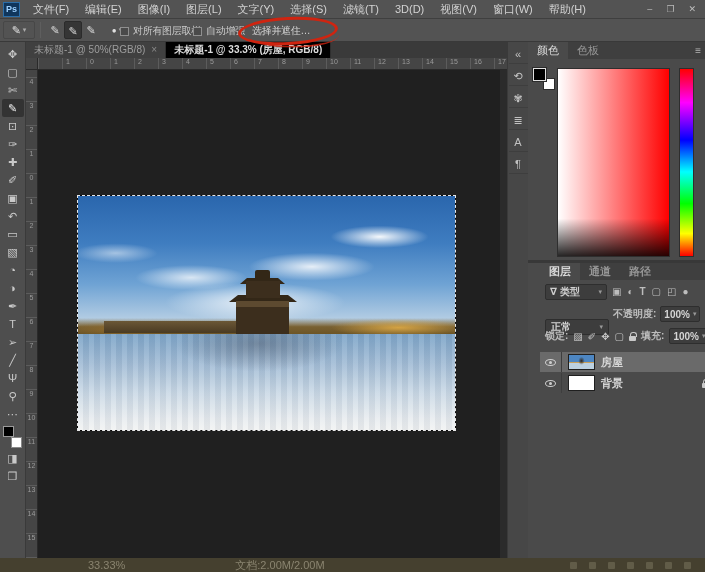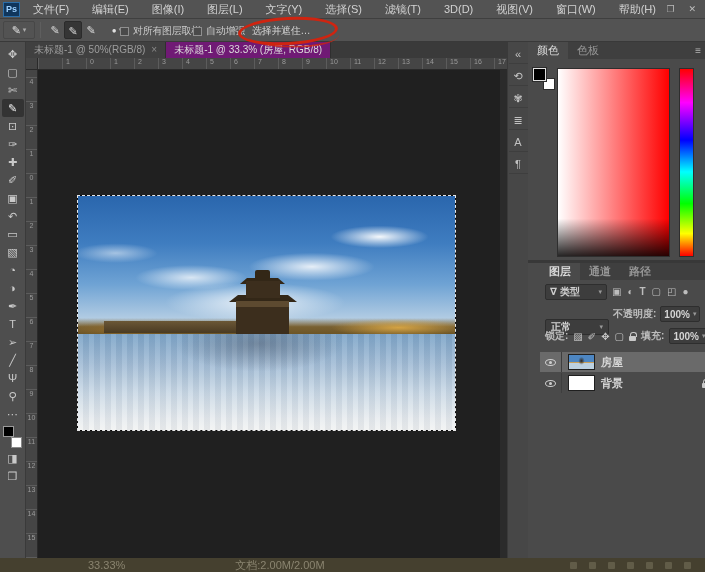--- a/index.html
+++ b/index.html
@@ -5,21 +5,21 @@
   * { margin:0; padding:0; box-sizing:border-box; }
   html,body { width:705px; height:572px; }
   body {
     position:relative; width:705px; height:572px; overflow:hidden;
     background:#3a3a3a; font-family:"Liberation Sans","DejaVu Sans",sans-serif;
     color:#cfcfcf; -webkit-font-smoothing:antialiased;
   }
   
   .menubar { position:absolute; left:0; top:0; width:705px; height:19px; background:#535353; border-bottom:1px solid #3f3f3f; display:flex; align-items:center; }
   .ps-logo { display:inline-block; margin:0 6px 0 3px; width:17px; height:15px; background:#10365c; color:#9fd2ff; border:1px solid #2c6ea8; font-size:9px; font-weight:bold; text-align:center; line-height:13px; }
-  .menu-items { display:flex; gap:9px; }
+  .menu-items { display:flex; gap:2px; }
   .menu-items .menu-item { font-size:11px; color:#d2d2d2; padding:0 7px; line-height:18px; cursor:default; }
   .win-controls { position:absolute; right:2px; top:0; display:flex; }
   .win-controls .win-btn { font-size:9px; color:#bdbdbd; padding:0 7px; line-height:18px; }
   
   .optionsbar { position:absolute; left:0; top:19px; width:705px; height:23px; background:#535353; border-bottom:1px solid #393939; }
   .tool-preview { position:absolute; left:3px; top:2px; width:32px; height:18px; border:1px solid #474747; border-radius:2px; display:flex; align-items:center; justify-content:center; gap:2px; font-size:11px; color:#e0e0e0; }
   .tool-preview .caret { font-size:7px; color:#aaa; }
   .opt-sep { position:absolute; top:3px; width:1px; height:16px; background:#464646; border-right:1px solid #5e5e5e; }
   .mode-group { position:absolute; left:46px; top:2px; display:flex; }
   .mode-group span { width:18px; height:18px; text-align:center; line-height:18px; font-size:11px; color:#d8d8d8; border-radius:2px; }
@@ -30,21 +30,21 @@
   .opt-check .cb { width:9px; height:9px; border:1px solid #8f8f8f; background:#4a4a4a; display:inline-block; }
   .check1 { left:120px; }
   .check2 { left:193px; }
   .sam-btn { position:absolute; left:252px; top:5px; font-size:10px; color:#d6d6d6; letter-spacing:-0.3px; }
   .red-ellipse { position:absolute; left:238px; top:17px; width:100px; height:28px; border:3px solid #cf2410; border-radius:50%; transform:rotate(-3deg); z-index:40; pointer-events:none; }
   .red-ellipse::after { content:""; position:absolute; left:6px; top:2px; width:92px; height:24px; border-bottom:2px solid #cf2410; border-radius:50%; transform:rotate(3deg); opacity:.8; }
   
   .tabbar { position:absolute; left:26px; top:42px; width:481px; height:16px; background:#3a3a3a; display:flex; }
   .doc-tab { height:16px; font-size:10px; line-height:16px; padding:0 8px; color:#9d9d9d; background:#404040; border-right:1px solid #2f2f2f; white-space:nowrap; }
   .doc-tab .close { margin-left:6px; color:#8a8a8a; font-size:10px; }
-  .doc-tab.active { background:#701a75; color:#dcdcdc; }
+  .doc-tab.active { background:#000000; color:#dcdcdc;font-weight:bold; }
   
   .toolbar { position:absolute; left:0; top:42px; width:26px; height:516px; background:#4e4e4e; border-right:1px solid #3a3a3a; padding-top:3px; }
   .toolbar .tool { display:block; width:22px; height:18px; margin:0 auto; text-align:center; line-height:18px; font-size:11px; color:#c9c9c9; border-radius:2px; }
   .toolbar .tool.active { background:#333; color:#eee; }
   .fgbg { position:relative; width:22px; height:24px; margin:2px auto 0; }
   .fgbg .bg-sw { position:absolute; right:2px; bottom:1px; width:11px; height:11px; background:#fff; border:1px solid #888; }
   .fgbg .fg-sw { position:absolute; left:1px; top:1px; width:11px; height:11px; background:#000; border:1px solid #9a9a9a; }
   
   .ruler-corner { position:absolute; left:26px; top:58px; width:12px; height:12px; background:#454545; border-right:1px solid #2a2a2a; border-bottom:1px solid #2a2a2a; }
   .ruler-top { position:absolute; left:38px; top:58px; width:469px; height:12px; background:#454545 repeating-linear-gradient(90deg,#5c5c5c 0 1px,transparent 1px 24px); border-bottom:1px solid #2a2a2a; padding-left:28px; overflow:hidden; white-space:nowrap; }

